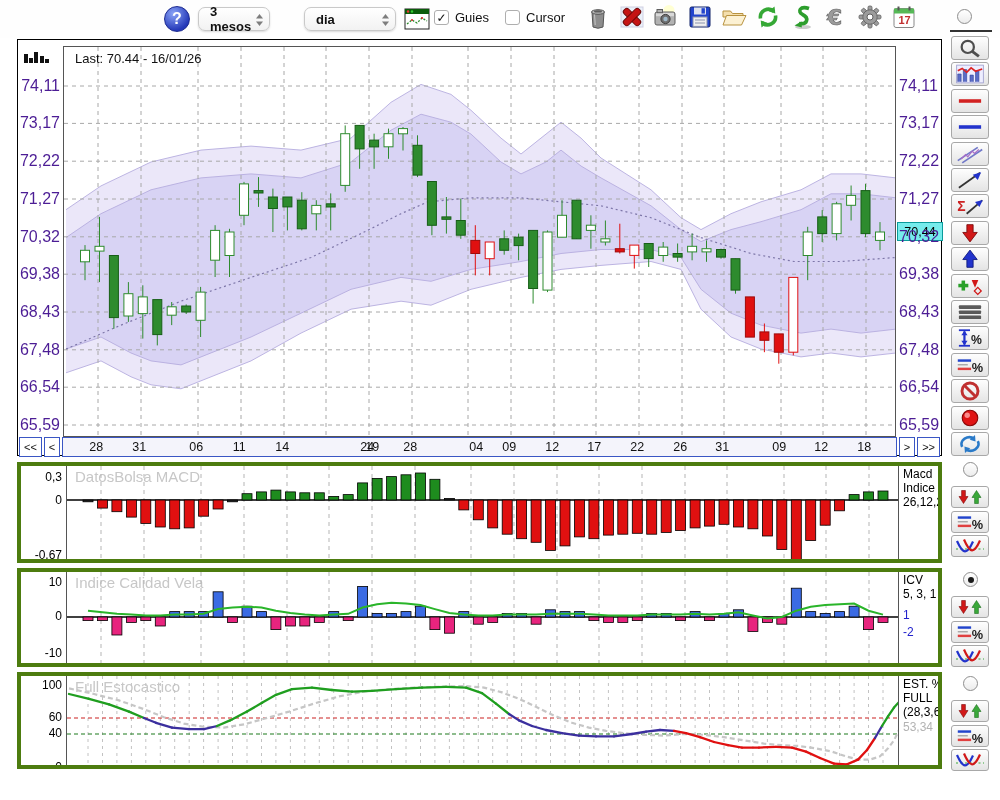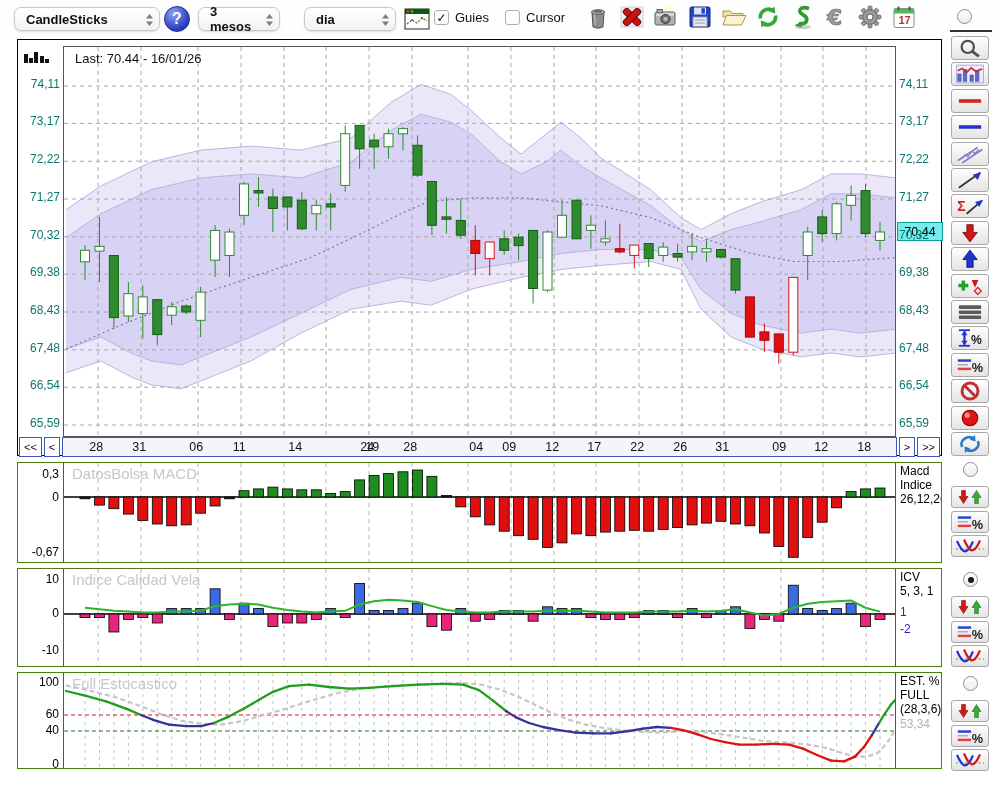--- a/index.html
+++ b/index.html
@@ -4,53 +4,53 @@
 <style>
   html,body{margin:0;padding:0;background:#fff;font-family:"Liberation Sans",sans-serif;}
   .app{position:relative;width:1000px;height:800px;background:#fff;overflow:hidden;}
   
   .toolbar{position:absolute;left:0;top:0;width:1000px;height:38px;background:#fefefe;}
   .sel{position:absolute;top:7px;height:24px;background:linear-gradient(#ffffff,#f2f2f2);border:1px solid #c9c9c9;
        border-radius:7px;box-shadow:0 1px 2px rgba(0,0,0,.15);display:flex;align-items:center;
        padding:0 24px 0 11px;font-size:13px;font-weight:600;color:#111;box-sizing:border-box;}
   .sel .chev{position:absolute;right:5px;top:5px;}
   #sel-type{left:14px;width:146px}
-  #sel-period{left:198px;width:82px}
+  #sel-period{left:198px;width:72px}
   #sel-interval{left:304px;width:92px}
   .helpbtn{position:absolute;left:164px;top:6px;width:26px;height:26px;border-radius:50%;
        background:radial-gradient(circle at 35% 28%,#8aa4f7,#2438b8 72%);color:#fff;font-weight:bold;font-size:16px;
        display:flex;align-items:center;justify-content:center;border:1px solid #1c2a90;box-sizing:border-box;}
   .minichart-btn{position:absolute;left:404px;top:8px;width:26px;height:22px;}
   .chk{position:absolute;top:10px;display:flex;align-items:center;gap:6px;font-size:13px;color:#111;}
   #chk-guies{left:434px}
   #chk-cursor{left:505px}
   .box{width:15px;height:15px;border:1px solid #aeaeae;border-radius:3px;background:#fff;display:flex;
        align-items:center;justify-content:center;font-size:12px;color:#111;box-sizing:border-box;}
   .tbicon{position:absolute;top:4px;width:30px;height:30px;}
   .radio{width:15px;height:15px;border-radius:50%;border:1px solid #8e8e8e;background:linear-gradient(#fff,#ececec);box-sizing:border-box;}
   .radio.checked::after{content:"";display:block;width:6px;height:6px;border-radius:50%;background:#1a1a1a;margin:3.5px auto;}
   #tb-radio{position:absolute;left:957px;top:9px;}
   #tb-divider{position:absolute;left:950px;top:30px;width:42px;height:2px;background:#333;}
   
   .chartbox{position:absolute;left:17px;top:39px;width:925px;height:417px;border:1px solid #000;background:#fff;box-sizing:border-box;}
   #main-plotarea{position:absolute;left:45px;top:6px;width:833px;height:391px;border:1px solid #555;box-sizing:border-box;background:#fff;}
-  .axlab{position:absolute;font-size:12px;color:#0f766e;width:42px;}
+  .axlab{position:absolute;font-size:16px;color:#4c1d95;width:42px;}
   .axlab.left{left:0;text-align:right;}
   .axlab.right{left:881px;text-align:left;}
   .last-label{position:absolute;left:57px;top:11px;font-size:13px;color:#111;}
   .mini-hist{position:absolute;left:6px;top:9px;}
   .price-tag{position:absolute;left:879px;top:182px;width:46px;height:19px;background:#76ecec;border:1px solid #0a9b9b;
        display:flex;align-items:center;justify-content:center;font-size:12.5px;color:#000;box-sizing:border-box;}
   .navrow{position:absolute;left:1px;right:1px;top:397px;height:20px;display:flex;gap:2px;}
   .navbtn{border:1px solid #3a56c4;background:#fff;font-size:11px;display:flex;align-items:center;justify-content:center;
        color:#111;padding:0 4px;min-width:13px;box-sizing:border-box;}
   #date-strip{position:relative;flex:1;border:1px solid #3a56c4;background:#f4f4fb;overflow:hidden;}
   #date-strip span{position:absolute;top:2px;transform:translateX(-50%);font-size:12.5px;color:#111;}
   
-  .panel{position:absolute;left:17px;width:925px;border:1px solid #4d7c0f;background:#fff;overflow:hidden;box-sizing:border-box;}
+  .panel{position:absolute;left:17px;width:925px;border:4px solid #4d7c0f;background:#fff;overflow:hidden;box-sizing:border-box;}
   #panel-macd{top:462px;height:101px}
   #panel-icv{top:568px;height:99px}
   #panel-stoch{top:672px;height:97px}
   .panel .plotwrap{position:absolute;left:45px;top:0;bottom:0;width:833px;border-left:1px solid #555;border-right:1px solid #555;box-sizing:border-box;}
   .wm{position:absolute;left:8px;top:2px;font-size:15px;color:#c7c7c7;white-space:nowrap;}
   .gut-l{position:absolute;left:0;width:41px;text-align:right;font-size:12px;color:#000;}
   .gut-r{position:absolute;left:882px;font-size:12px;color:#000;line-height:14px;}
   .blue-val{color:#2222cc;}
   .gray-val{color:#b3b3b3;}
   
@@ -64,29 +64,20 @@
        border:1px solid #a8a8a8;border-radius:3px;display:flex;align-items:center;justify-content:center;box-sizing:border-box;}
   .pradio{position:absolute;left:963px;}
   svg{display:block;}
 </style>
 </head>
 <body>
 
 <div class="app">
 
   <div class="toolbar">
-    <div class="sel" id="sel-type">
-      <span>CandleSticks</span>
-      <span class="chev">
-          <svg width="9" height="14">
-            <path d="M4.5,1 L8,5.5 L1,5.5 Z" fill="#7d7d7d"></path>
-            <path d="M4.5,13 L1,8.5 L8,8.5 Z" fill="#7d7d7d"></path>
-          </svg>
-        </span>
-    </div>
     <div class="helpbtn">
         <span>?</span>
       </div>
     <div class="sel" id="sel-period">
       <span>3 mesos</span>
       <span class="chev">
           <svg width="9" height="14">
             <path d="M4.5,1 L8,5.5 L1,5.5 Z" fill="#7d7d7d"></path>
             <path d="M4.5,13 L1,8.5 L8,8.5 Z" fill="#7d7d7d"></path>
           </svg>
@@ -378,21 +369,21 @@
     <div id="price-labels-right"></div>
     <div class="price-tag">70,44</div>
     <div class="navrow">
       <div class="navbtn">&lt;&lt;</div>
       <div class="navbtn">&lt;</div>
       <div id="date-strip">
           <span style="left: 33px;">28</span>
           <span style="left: 76px;">31</span>
           <span style="left: 133px;">06</span>
           <span style="left: 176px;">11</span>
-          <span style="left: 219px; margin-left: 13px;">14</span>
+          <span style="left: 219px;">14</span>
           <span style="left: 261px; margin-left: 48px;">19</span>
           <span style="left: 304px;">24</span>
           <span style="left: 347px;">28</span>
           <span style="left: 413px;">04</span>
           <span style="left: 446px;">09</span>
           <span style="left: 489px;">12</span>
           <span style="left: 531px;">17</span>
           <span style="left: 574px;">22</span>
           <span style="left: 617px;">26</span>
           <span style="left: 659px;">31</span>

